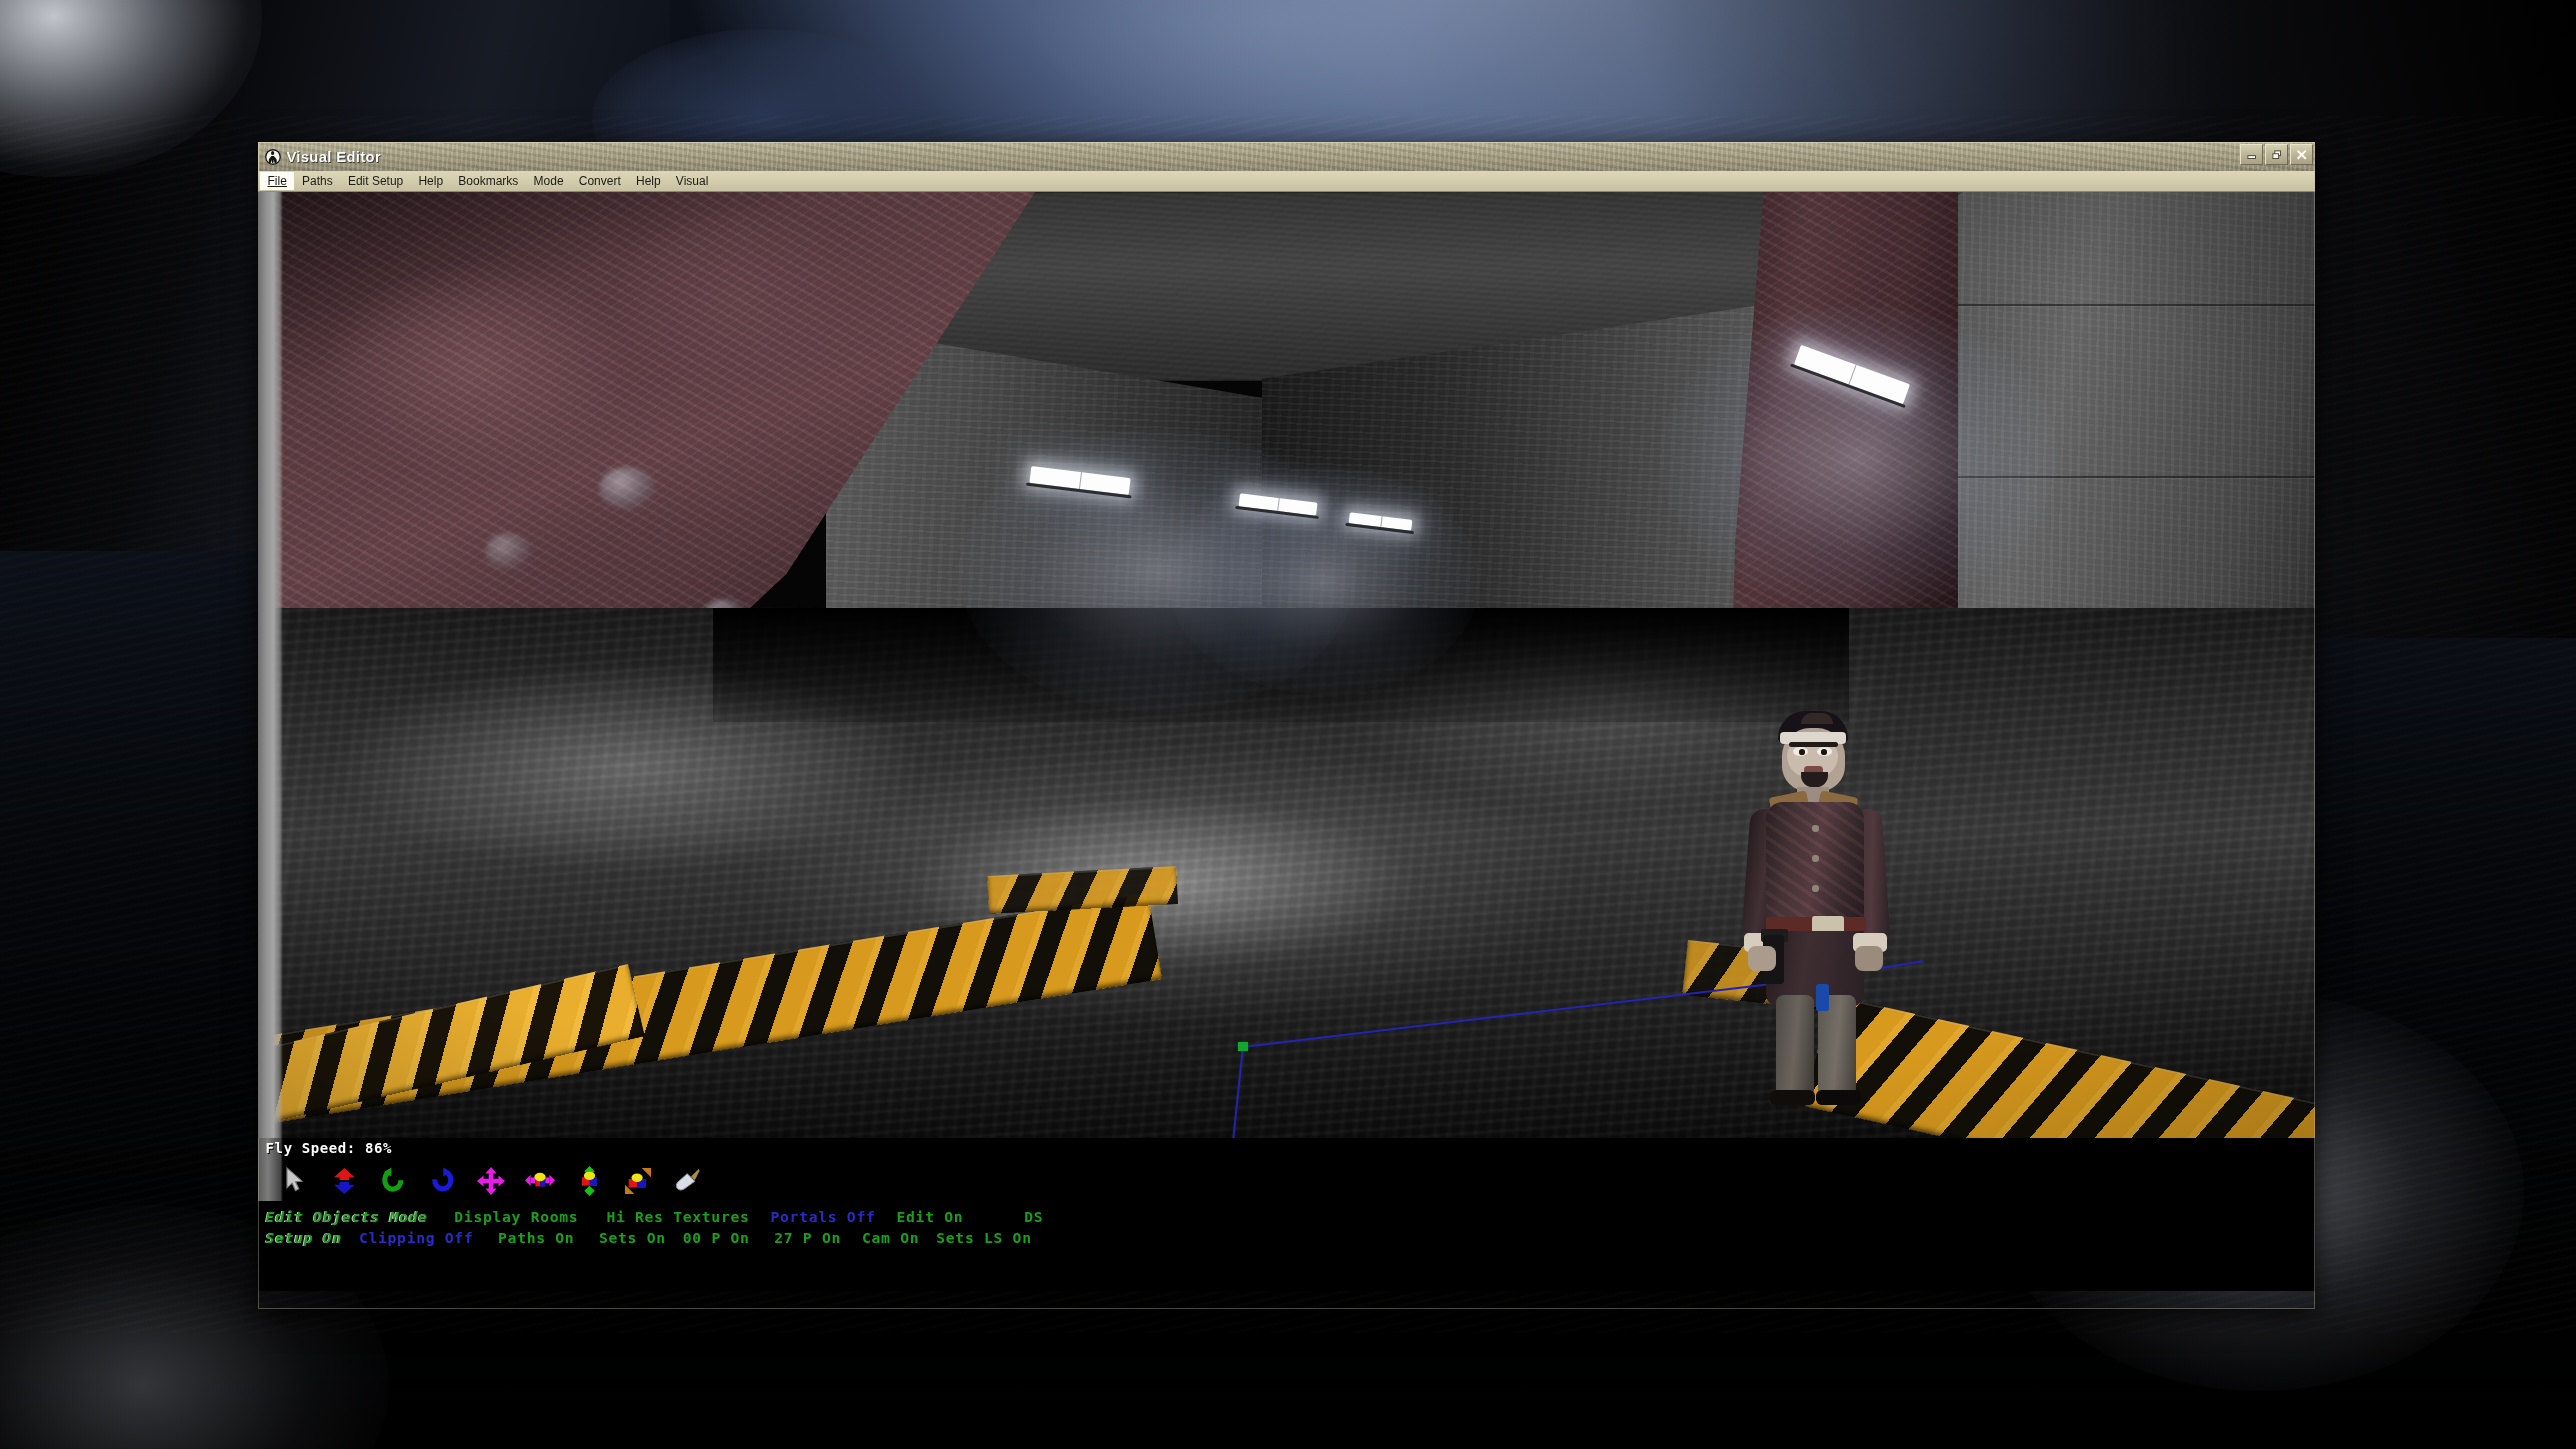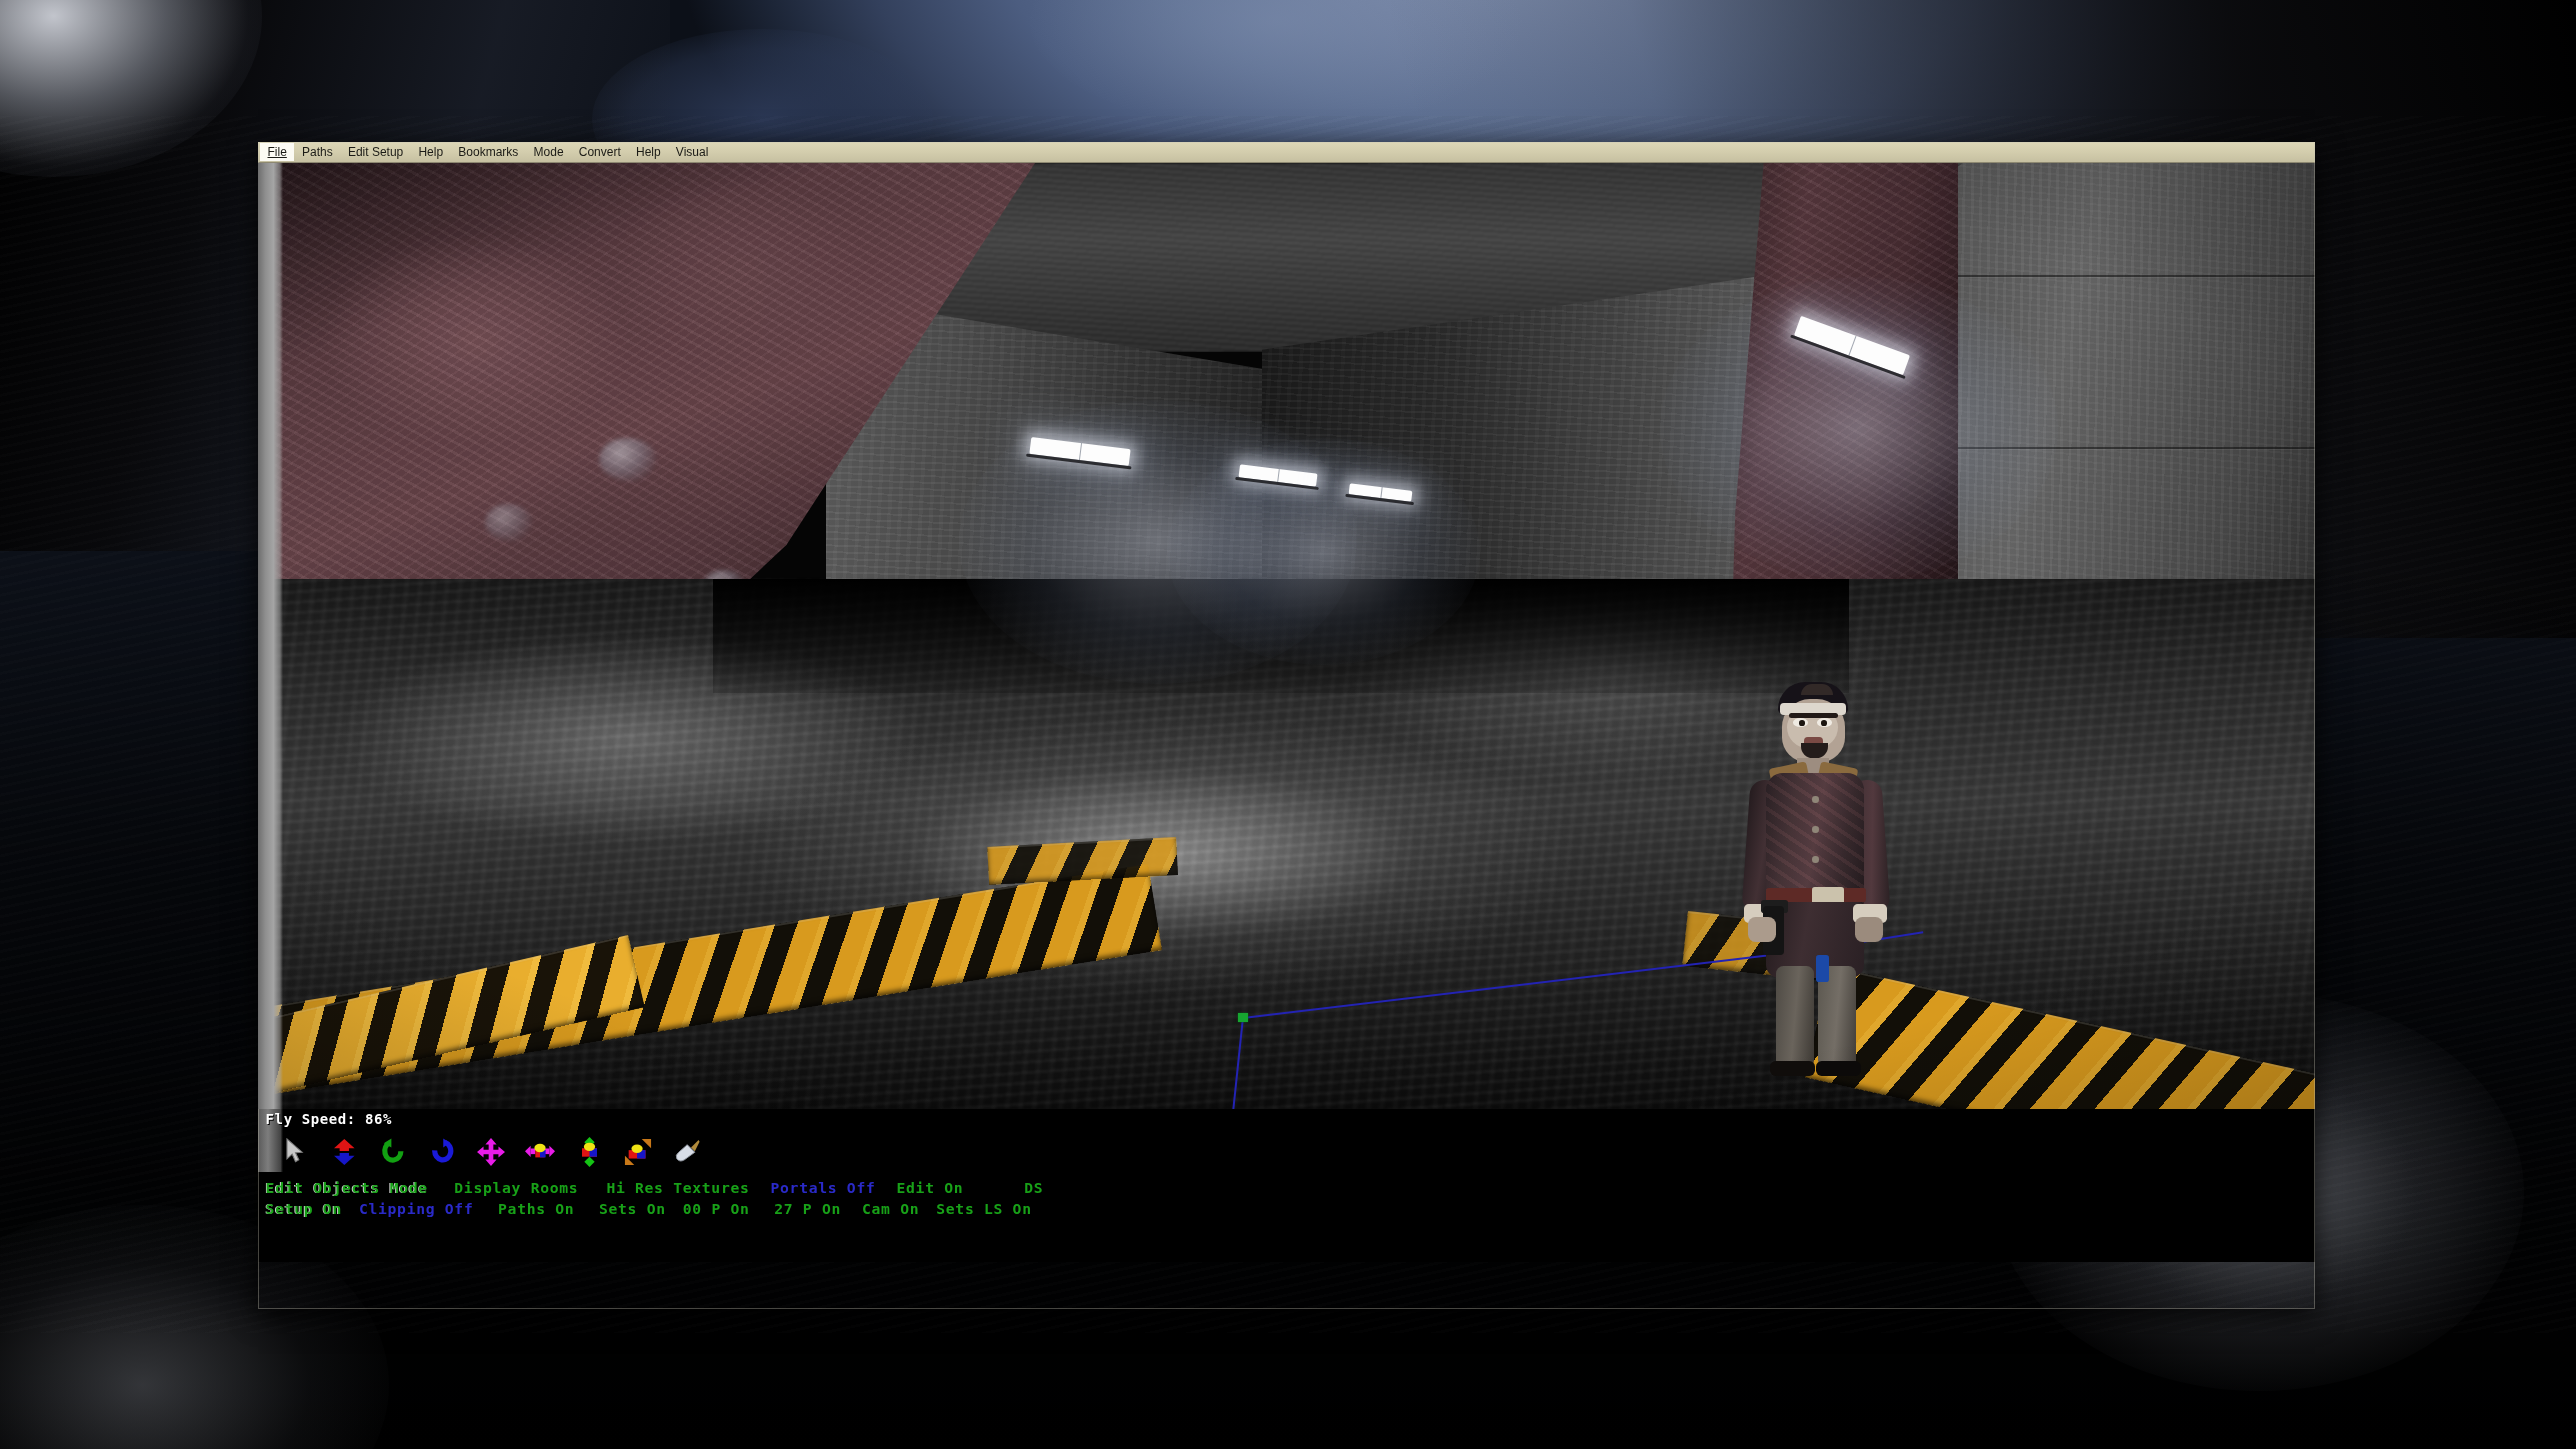--- a/index.html
+++ b/index.html
@@ -234,21 +234,21 @@
   .toolbar{position:absolute;left:23px;top:26.5px;display:flex;align-items:center;gap:21px;height:32px;}
   .tool{width:28px;height:28px;position:relative;display:flex;align-items:center;justify-content:center;cursor:pointer;}
   .tool svg{display:block;}
 
   .statusline{position:absolute;left:7.6px;font-family:"DejaVu Sans Mono",monospace;
     font-weight:bold;font-size:14.7px;letter-spacing:0.7px;white-space:nowrap;display:flex;}
   .statusline.l1{top:70px;}
   .statusline.l2{top:91px;}
   .st{color:#18a118;text-shadow:0.9px 0.9px 0 #000;}
   .st.blue{color:#2a2ac8;}
-  .st.hi{color:#18a118;text-shadow:-0.9px 0 0 #cfcfcf,0.9px 0.9px 0 #000;}
+  .st.hi{color:#18a118;text-shadow:-0.9px 0 0 #cfcfcf,0.9px 0.9px 0 #000;font-style:italic;}
 
   .win-border{position:absolute;inset:0;pointer-events:none;
     border:0.9px solid rgba(200,198,180,.35);}
 </style>
 </head>
 <body>
 
 <div id="desktop">
   <div class="wp-base"></div>
   <div class="wp-blob1"></div>
@@ -257,20 +257,42 @@
   <div class="wp-dark-l"></div>
   <div class="wp-bottom"></div>
   <div class="wp-glowL"></div>
   <div class="wp-glowR"></div>
   <div class="wp-glowBL"></div>
   <div class="wp-streak"></div>
 </div>
 
 <div id="app-window">
 
+  <div class="titlebar">
+    <div class="tb-icon"></div>
+    <div class="tb-title">Visual Editor</div>
+    <div class="tb-btns">
+      <div class="tb-btn">
+        <svg width="11.4" height="11.4" viewBox="0 0 12 12">
+            <rect x="2" y="7" width="8" height="3" fill="#fffdf2" stroke="#4a4638" stroke-width="1"></rect>
+          </svg>
+      </div>
+      <div class="tb-btn">
+        <svg width="11.4" height="11.4" viewBox="0 0 12 12">
+          <rect x="4" y="2" width="6" height="5" fill="#fffdf2" stroke="#4a4638" stroke-width="1"></rect>
+          <rect x="2" y="5" width="6" height="5" fill="#fffdf2" stroke="#4a4638" stroke-width="1"></rect>
+        </svg>
+      </div>
+      <div class="tb-btn">
+        <svg width="11.4" height="11.4" viewBox="0 0 12 12">
+          <path d="M2.5 2.5 L9.5 9.5 M9.5 2.5 L2.5 9.5" stroke="#fffdf2" stroke-width="2.2" stroke-linecap="square"></path>
+        </svg>
+      </div>
+    </div>
+  </div>
 
   <div class="menubar">
     <div class="menu-item sel"><u>File</u></div>
     <div class="menu-item"><span>Paths</span></div>
     <div class="menu-item"><span>Edit Setup</span></div>
     <div class="menu-item"><span>Help</span></div>
     <div class="menu-item"><span>Bookmarks</span></div>
     <div class="menu-item"><span>Mode</span></div>
     <div class="menu-item"><span>Convert</span></div>
     <div class="menu-item"><span>Help</span></div>

